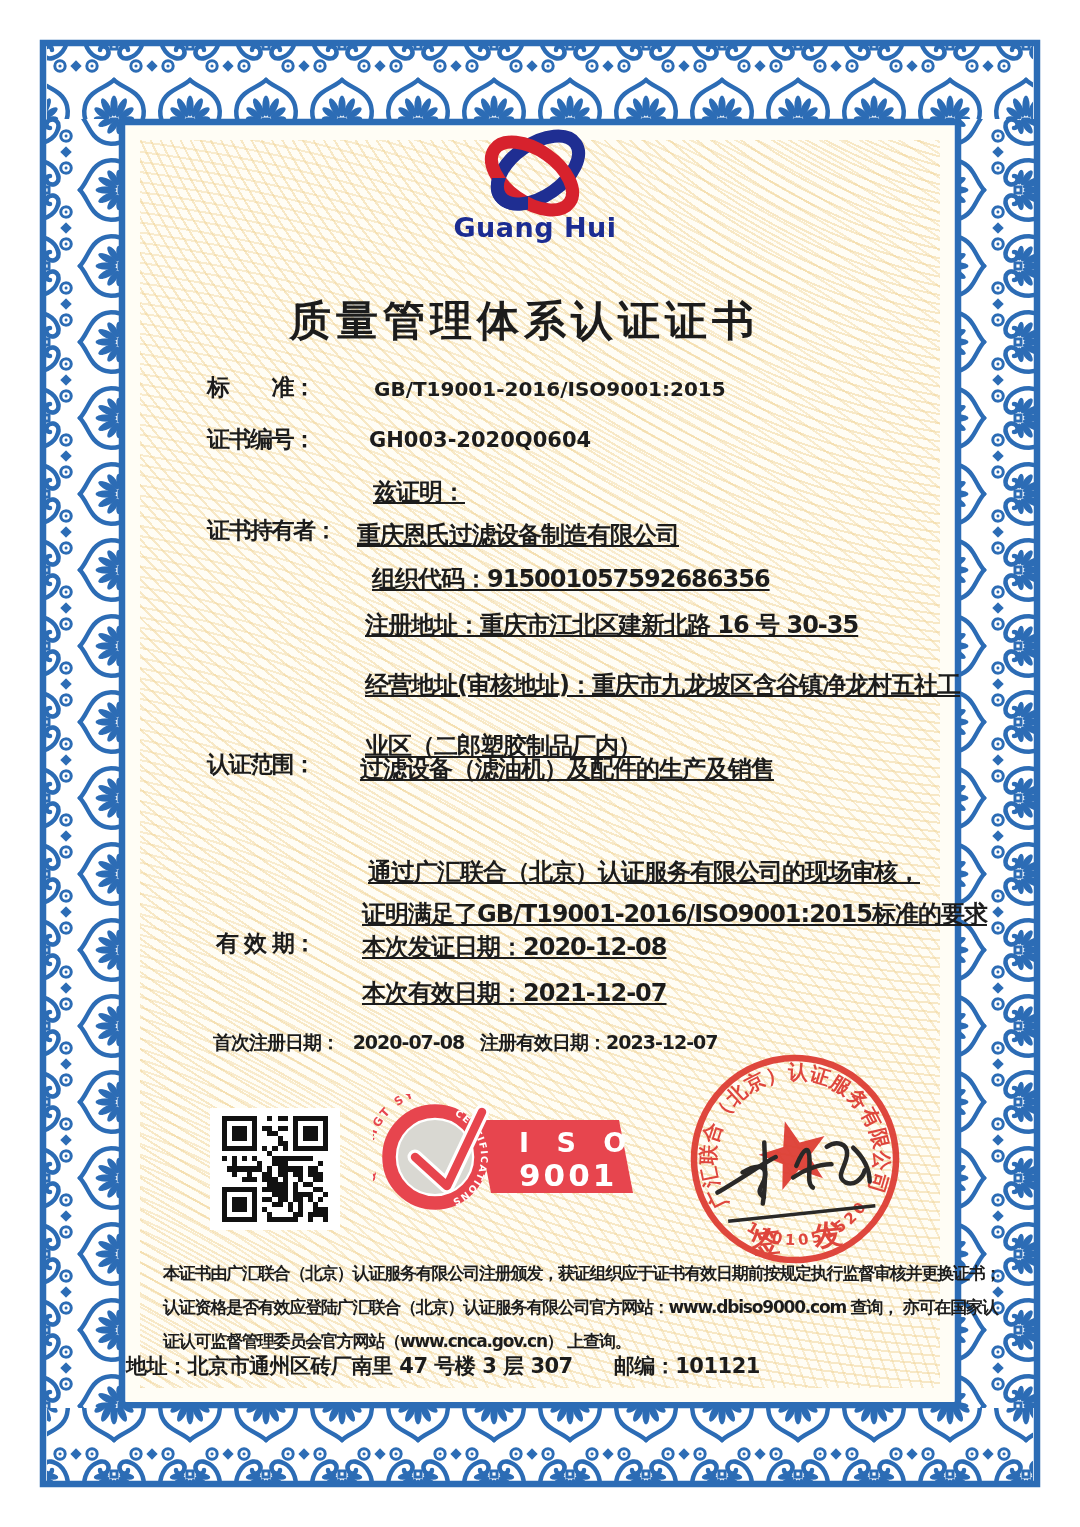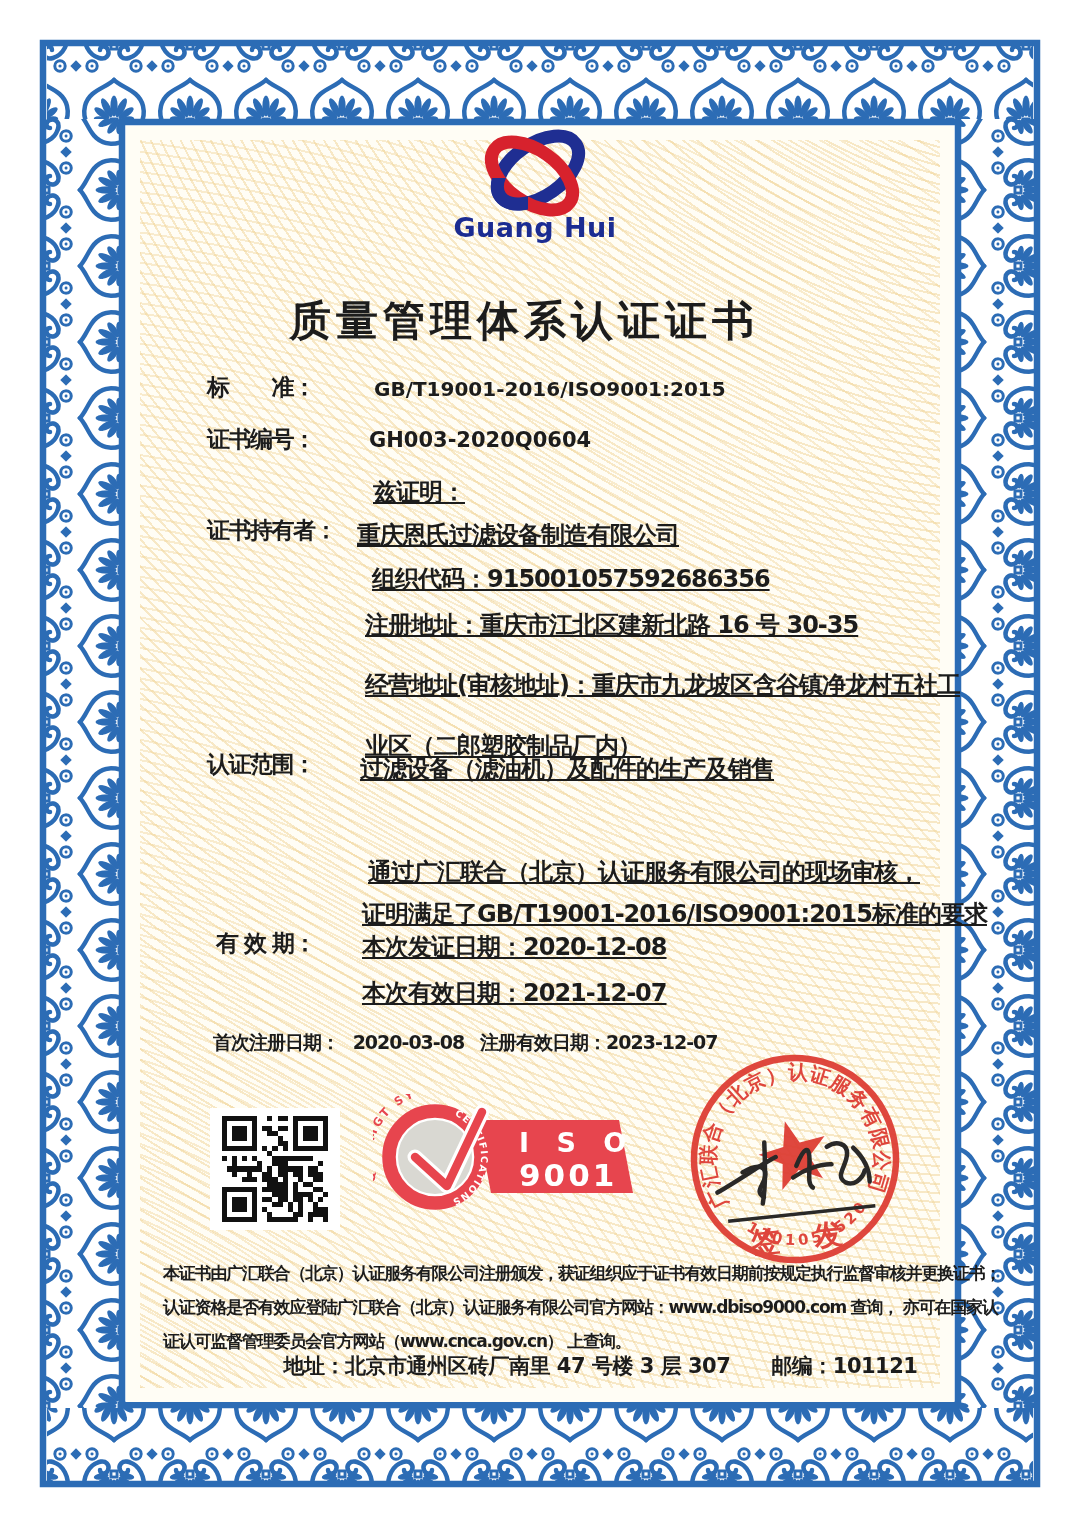--- a/index.html
+++ b/index.html
@@ -13,21 +13,21 @@
       repeating-radial-gradient(circle at -25% 125%, rgba(240,211,150,.42) 0 2px, rgba(0,0,0,0) 2px 10px);
   }
   .txt{position:absolute;color:#1c1c1c;font-weight:bold;white-space:nowrap;}
   .lbl{font-size:23px;letter-spacing:-1.5px;}
   .cn{font-size:24px;letter-spacing:-1px;text-decoration:underline;}
   .lat{font-size:20px;letter-spacing:0;}
   .wrap2{white-space:normal;width:596px;line-height:61px;}
   .title{left:126px;width:828px;text-align:center;font-size:42px;letter-spacing:5px;transform:translateX(-16px);}
   .logo-text{left:126px;width:828px;text-align:center;font-size:27px;color:#1b2c92;letter-spacing:0.5px;transform:translateX(-5px);}
   .footer-line{font-size:17px;letter-spacing:-1.2px;text-align:right;}
-  .addr{left:126px;width:949px;text-align:center;font-size:21px;letter-spacing:-0.5px;}
+  .addr{left:126px;width:949px;font-size:21px;letter-spacing:-0.5px;}
   svg text{font-family:"DejaVu Sans","Liberation Sans",sans-serif;}
 </style>
 </head>
 <body>
 
 <div class="cert">
 
   <svg class="abs" width="1080" height="1527" viewBox="0 0 1080 1527" style="left:0;top:0">
     <defs>
       <g id="motif" stroke="#2c6cb5" fill="none" stroke-width="4.5" stroke-linecap="round">
@@ -112,21 +112,21 @@
 
   <div class="txt cn" style="left:368px;top:856px">通过广汇联合（北京）认证服务有限公司的现场审核，</div>
   <div class="txt cn" style="left:362px;top:898px">证明满足了GB/T19001-2016/ISO9001:2015标准的要求</div>
 
   <div class="txt lbl" style="left:216px;top:928px">有 效 期：</div>
   <div class="txt cn" style="left:362px;top:931px">本次发证日期：2020-12-08</div>
   <div class="txt cn" style="left:362px;top:977px">本次有效日期：2021-12-07</div>
 
   <div class="txt" style="left:213px;top:1030px;font-size:19px;letter-spacing:-1px">
     <span>首次注册日期：</span>
-    <span style="margin-left:8px">2020-03-08</span>
+    <span style="margin-left:8px">2020-07-08</span>
   </div>
   <div class="txt" style="left:480px;top:1030px;font-size:19px;letter-spacing:-1px">
     <span>注册有效日期：</span><span>2023-12-07</span>
   </div>
 
   <div class="abs" style="left:210px;top:1108px;width:130px;height:122px;background:#fff">
     <svg id="qr" width="106" height="106" viewBox="0 0 21 21" style="position:absolute;left:12px;top:8px;shape-rendering:crispEdges">
         <rect x="0" y="0" width="1" height="1" fill="#111"></rect>
         <rect x="1" y="0" width="1" height="1" fill="#111"></rect>
         <rect x="2" y="0" width="1" height="1" fill="#111"></rect>

